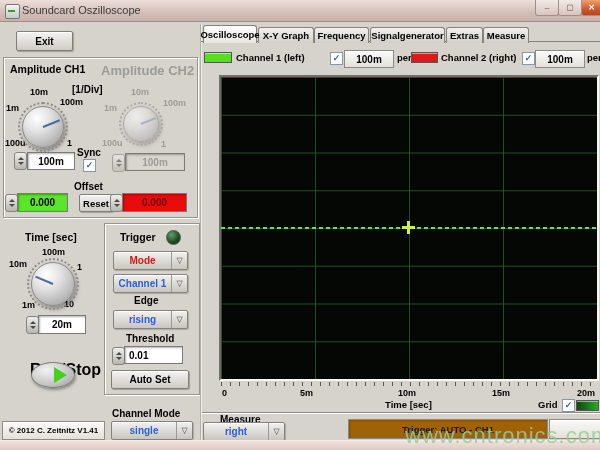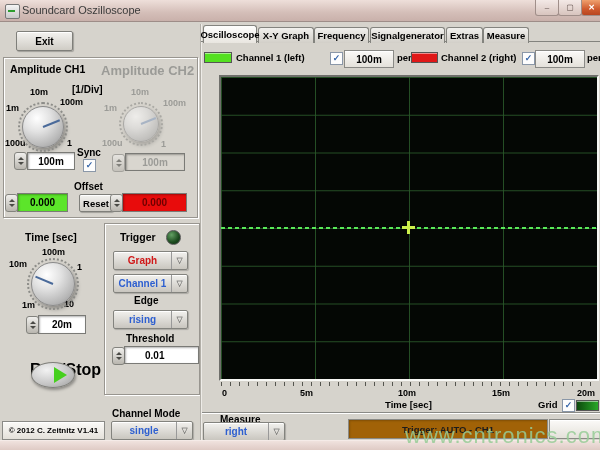--- a/index.html
+++ b/index.html
@@ -158,36 +158,39 @@
   </div>
   <div class="abs spin" style="left:26px;top:316px;"></div>
   <div class="abs field" style="left:38px;top:315px;width:46px;height:17px;">
       <span>20m</span>
     </div>
 
   <div class="abs groupbox" style="left:104px;top:223px;width:94px;height:170px;"></div>
   <div class="abs lbl" style="left:120px;top:231px;font-size:10.5px;">Trigger</div>
   <div class="abs led" style="left:166px;top:230px;width:13px;height:13px;"></div>
   <div class="abs dd" style="left:113px;top:251px;width:73px;height:17px;">
-    <span class="dd-label red">Graph</span>
+    <span class="dd-label red">Mode</span>
     <span class="dd-arrow">▽</span>
   </div>
   <div class="abs dd" style="left:113px;top:274px;width:73px;height:17px;">
     <span class="dd-label blue">Channel 1</span>
     <span class="dd-arrow">▽</span>
   </div>
   <div class="abs lbl" style="left:134px;top:295px;">Edge</div>
   <div class="abs dd" style="left:113px;top:310px;width:73px;height:17px;">
     <span class="dd-label blue">rising</span>
     <span class="dd-arrow">▽</span>
   </div>
   <div class="abs lbl" style="left:126px;top:333px;">Threshold</div>
   <div class="abs spin" style="left:112px;top:347px;"></div>
-  <div class="abs field" style="left:124px;top:346px;width:53px;height:16px;justify-content:flex-start;padding-left:20px;">
+  <div class="abs field" style="left:124px;top:346px;width:53px;height:16px;justify-content:flex-start;padding-left:4px;">
       <span>0.01</span>
+    </div>
+  <div class="abs btn" style="left:111px;top:370px;width:76px;height:17px;font-size:10px;">
+      <span>Auto Set</span>
     </div>
 
   <div class="abs lbl" style="left:30px;top:361px;font-size:16px;">Run/Stop</div>
   <div class="abs oval" style="left:31px;top:362px;width:42px;height:24px;">
     <div class="abs play" style="left:22px;top:4px;"></div>
   </div>
 
   <div class="abs lbl" style="left:112px;top:408px;">Channel Mode</div>
   <div class="abs dd" style="left:111px;top:421px;width:80px;height:17px;">
     <span class="dd-label blue">single</span>

